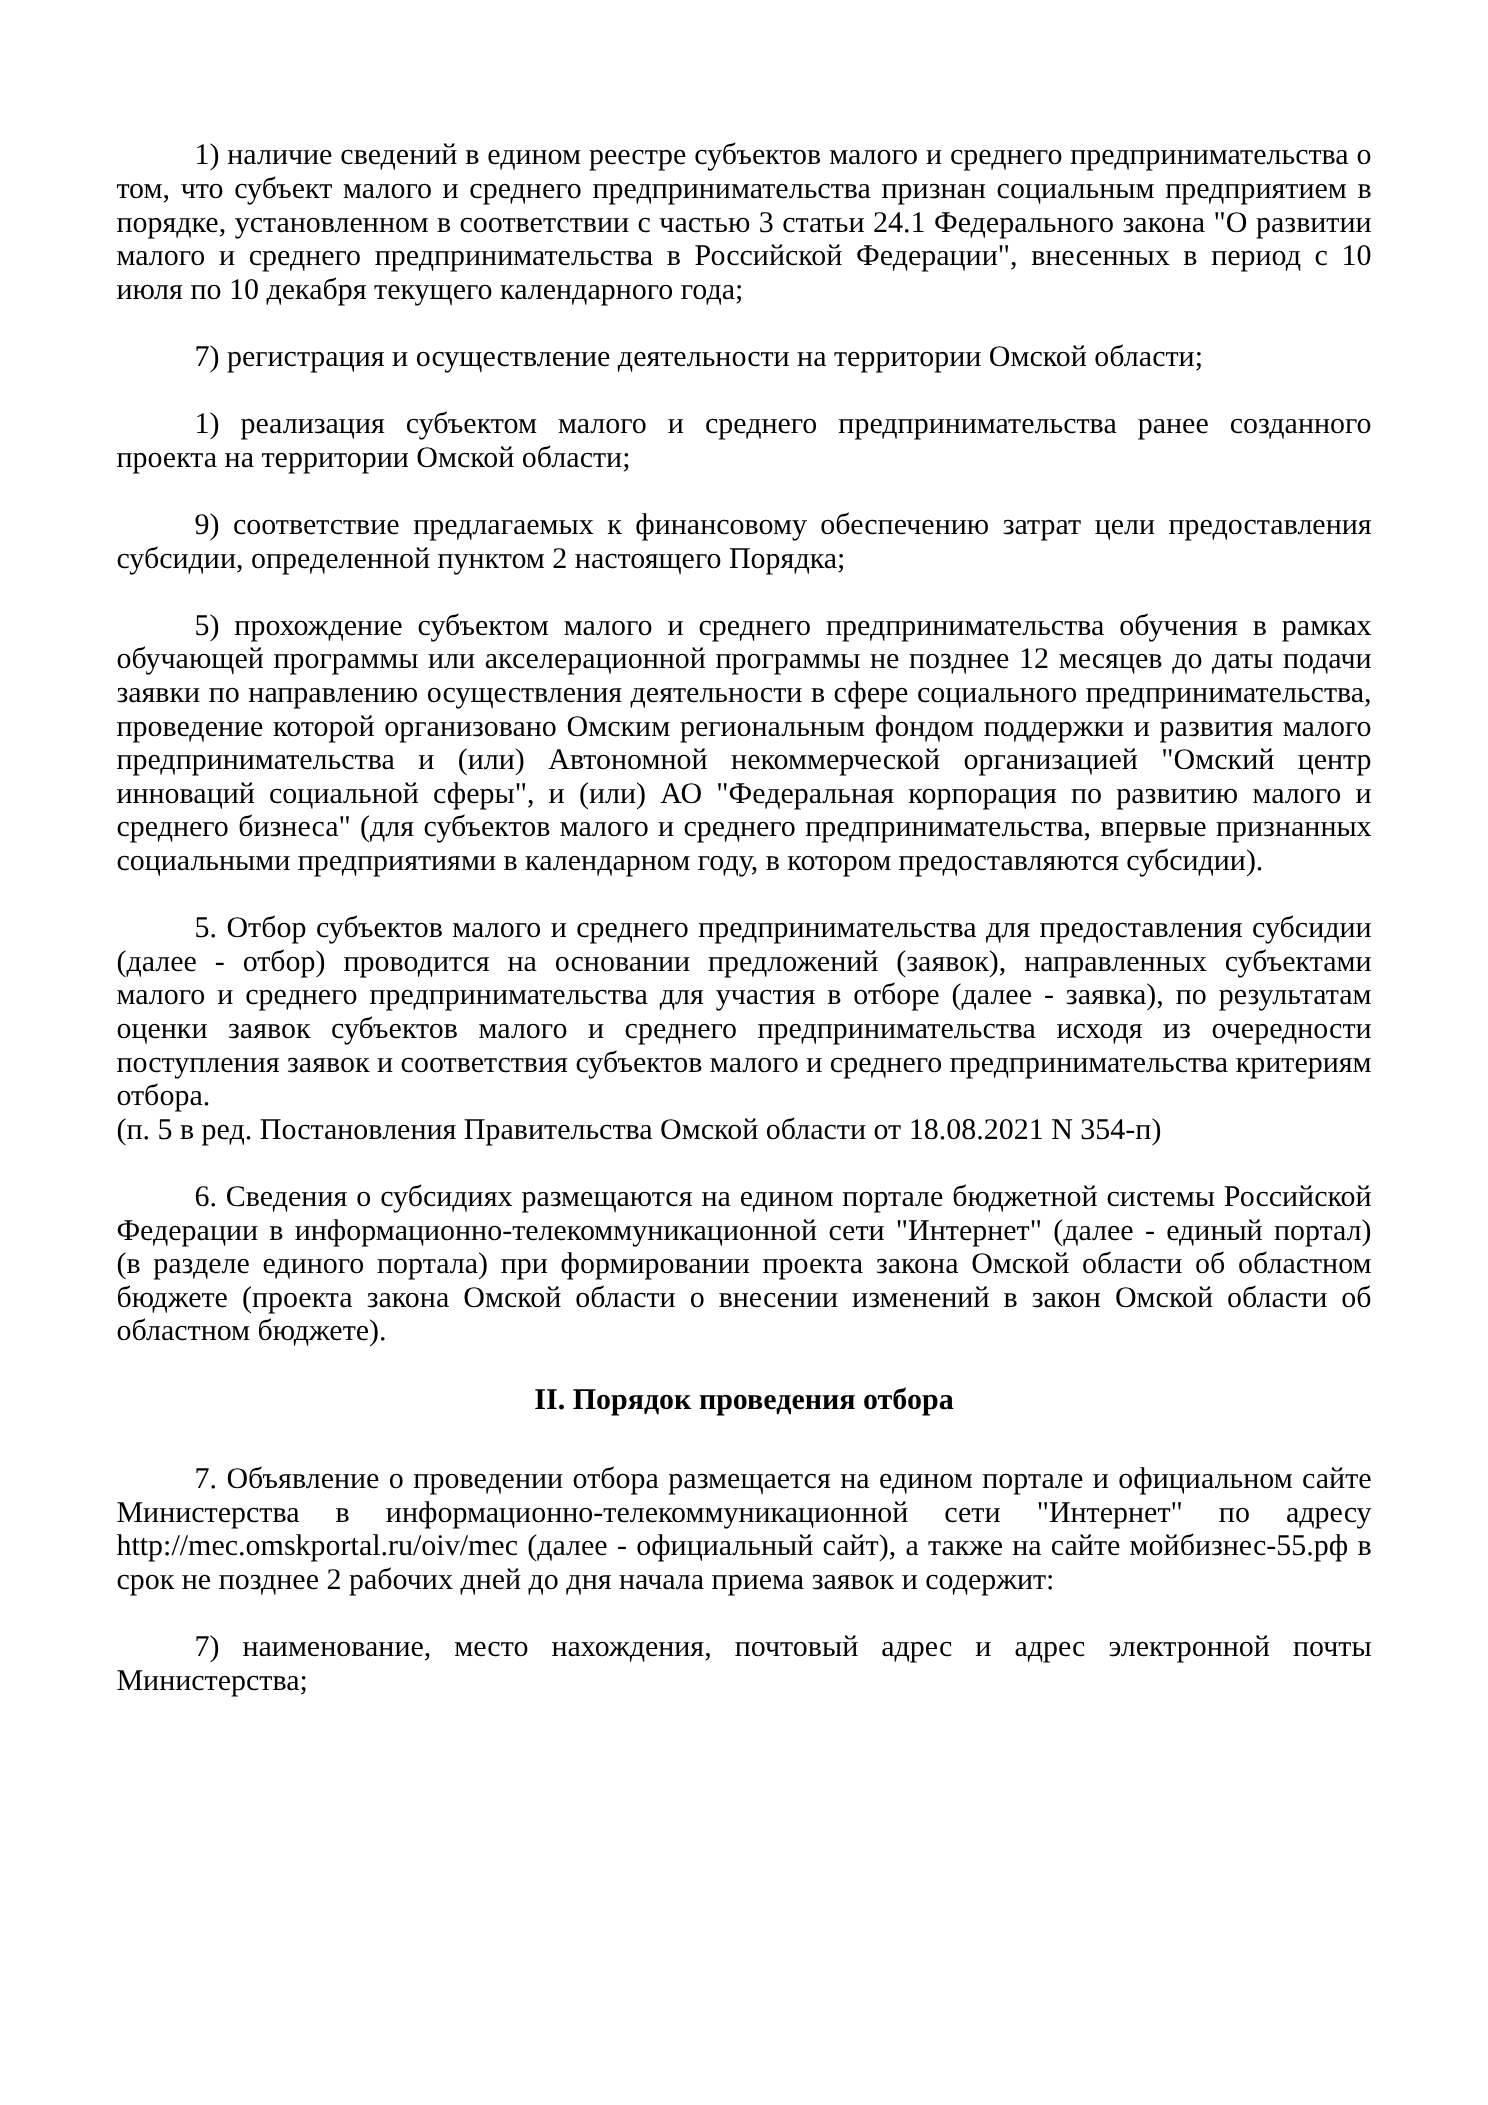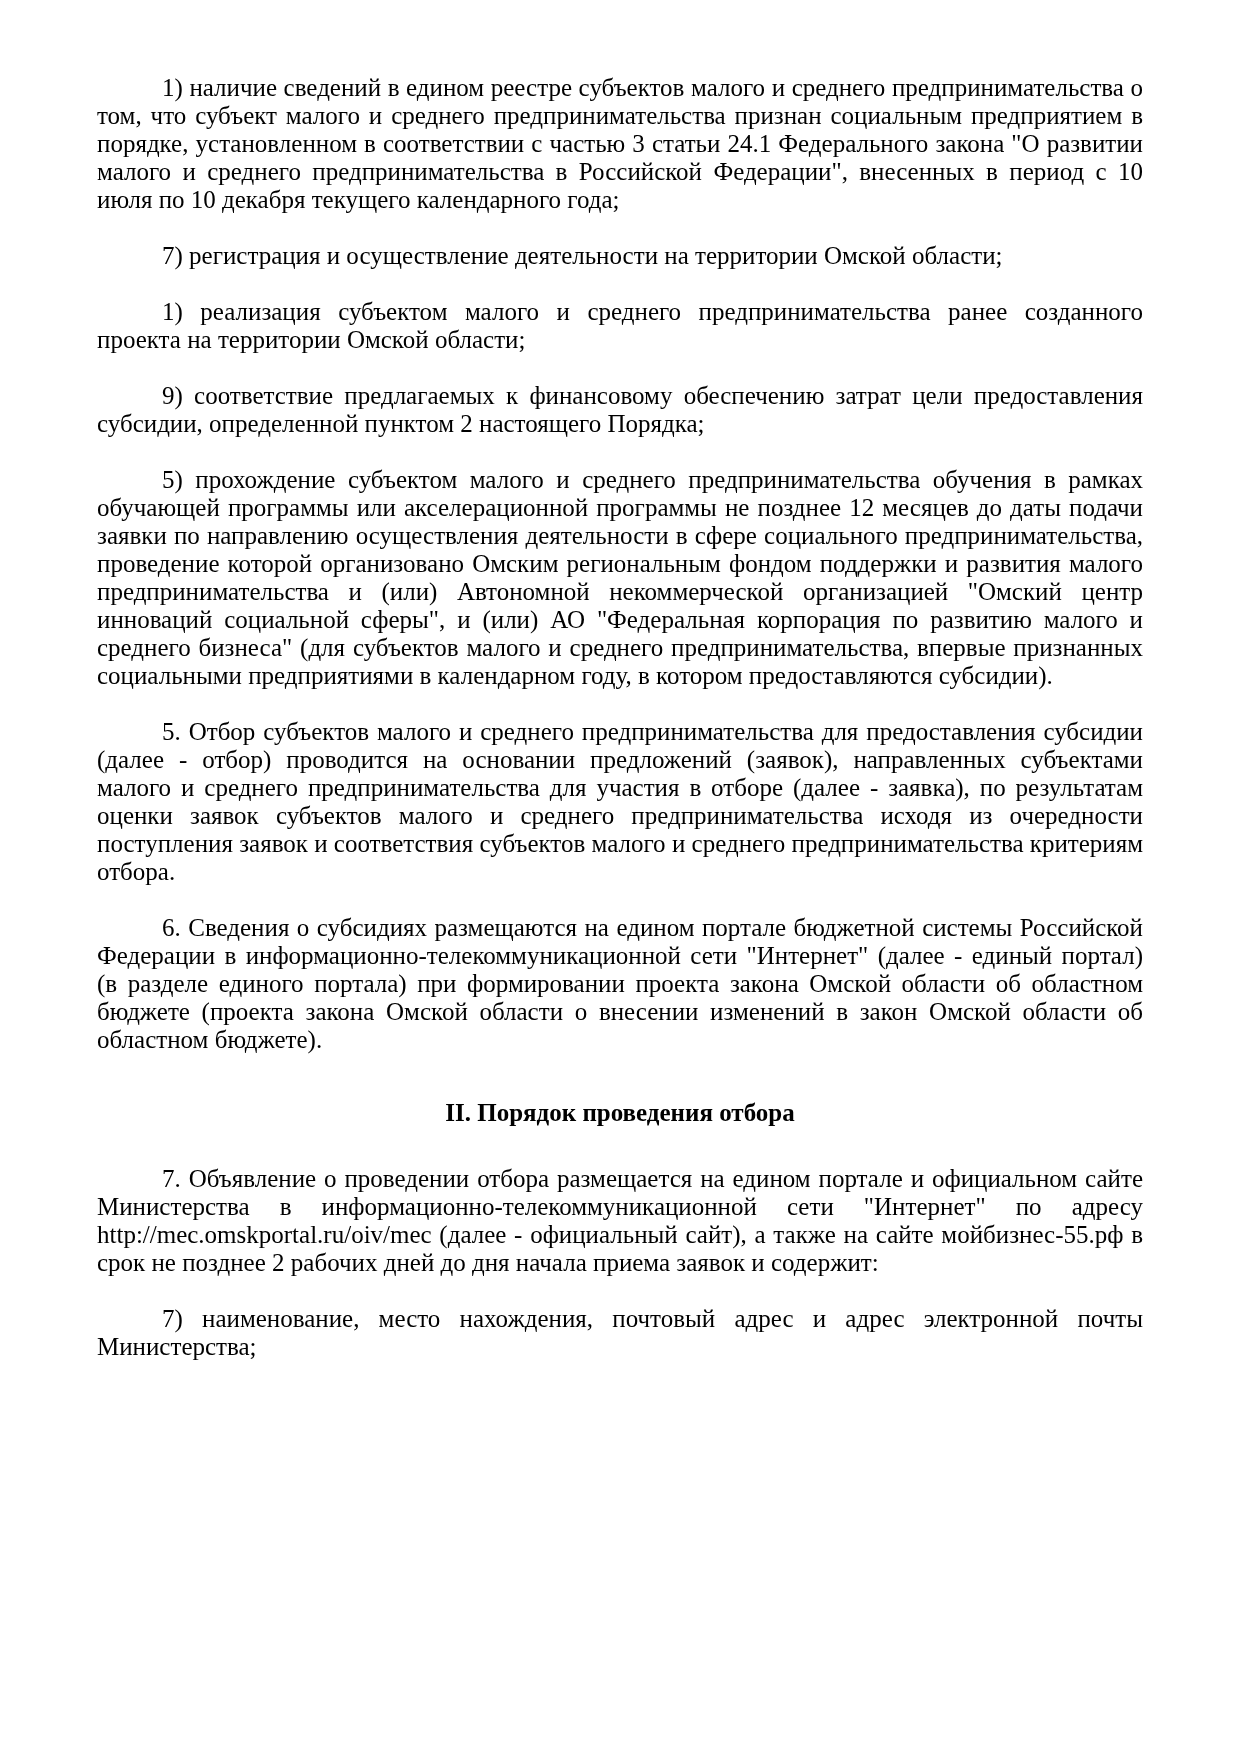--- a/index.html
+++ b/index.html
@@ -5,21 +5,21 @@
   html, body {
     margin: 0;
     padding: 0;
     background: #ffffff;
   }
   .page {
     position: relative;
     width: 1240px;
     height: 1754px;
     box-sizing: border-box;
-    padding: 74px 97px 0 97px;
+    padding: 116px 97px 0 97px;
     background: #ffffff;
     color: #000000;
     font-family: "Liberation Serif", "DejaVu Serif", serif;
     font-size: 25px;
     line-height: 28px;
     overflow: hidden;
   }
   .para {
     margin: 28px 0;
     text-align: justify;
@@ -30,35 +30,36 @@
   }
   .para.tight {
     margin-bottom: 0;
   }
   .note {
     margin: 0 0 28px 0;
     text-align: left;
     text-indent: 0;
   }
   .heading {
-    margin: 44px 0 37px 0;
+    margin: 28px 0 37px 0;
     text-align: center;
     text-indent: 0;
     font-weight: bold;
     font-size: 25px;
     line-height: 30px;
   }
 </style>
 </head>
 <body>
 
 <div class="page">
   <p class="para first">1) наличие сведений в едином реестре субъектов малого и среднего предпринимательства о том, что субъект малого и среднего предпринимательства признан социальным предприятием в порядке, установленном в соответствии с частью 3 статьи 24.1 Федерального закона "О развитии малого и среднего предпринимательства в Российской Федерации", внесенных в период с 10 июля по 10 декабря текущего календарного года;</p>
   <p class="para">7) регистрация и осуществление деятельности на территории Омской области;</p>
   <p class="para">1) реализация субъектом малого и среднего предпринимательства ранее созданного проекта на территории Омской области;</p>
   <p class="para">9) соответствие предлагаемых к финансовому обеспечению затрат цели предоставления субсидии, определенной пунктом 2 настоящего Порядка;</p>
   <p class="para">5) прохождение субъектом малого и среднего предпринимательства обучения в рамках обучающей программы или акселерационной программы не позднее 12 месяцев до даты подачи заявки по направлению осуществления деятельности в сфере социального предпринимательства, проведение которой организовано Омским региональным фондом поддержки и развития малого предпринимательства и (или) Автономной некоммерческой организацией "Омский центр инноваций социальной сферы", и (или) АО "Федеральная корпорация по развитию малого и среднего бизнеса" (для субъектов малого и среднего предпринимательства, впервые признанных социальными предприятиями в календарном году, в котором предоставляются субсидии).</p>
   <p class="para tight">5. Отбор субъектов малого и среднего предпринимательства для предоставления субсидии (далее - отбор) проводится на основании предложений (заявок), направленных субъектами малого и среднего предпринимательства для участия в отборе (далее - заявка), по результатам оценки заявок субъектов малого и среднего предпринимательства исходя из очередности поступления заявок и соответствия субъектов малого и среднего предпринимательства критериям отбора.</p>
+  <p class="note">(п. 5 в ред. Постановления Правительства Омской области от 18.08.2021 N 354-п)</p>
   <p class="para">6. Сведения о субсидиях размещаются на едином портале бюджетной системы Российской Федерации в информационно-телекоммуникационной сети "Интернет" (далее - единый портал) (в разделе единого портала) при формировании проекта закона Омской области об областном бюджете (проекта закона Омской области о внесении изменений в закон Омской области об областном бюджете).</p>
   <h2 class="heading">II. Порядок проведения отбора</h2>
   <p class="para">7. Объявление о проведении отбора размещается на едином портале и официальном сайте Министерства в информационно-телекоммуникационной сети "Интернет" по адресу http://mec.omskportal.ru/oiv/mec (далее - официальный сайт), а также на сайте мойбизнес-55.рф в срок не позднее 2 рабочих дней до дня начала приема заявок и содержит:</p>
   <p class="para">7) наименование, место нахождения, почтовый адрес и адрес электронной почты Министерства;</p>
 </div>
 
 </body></html>

